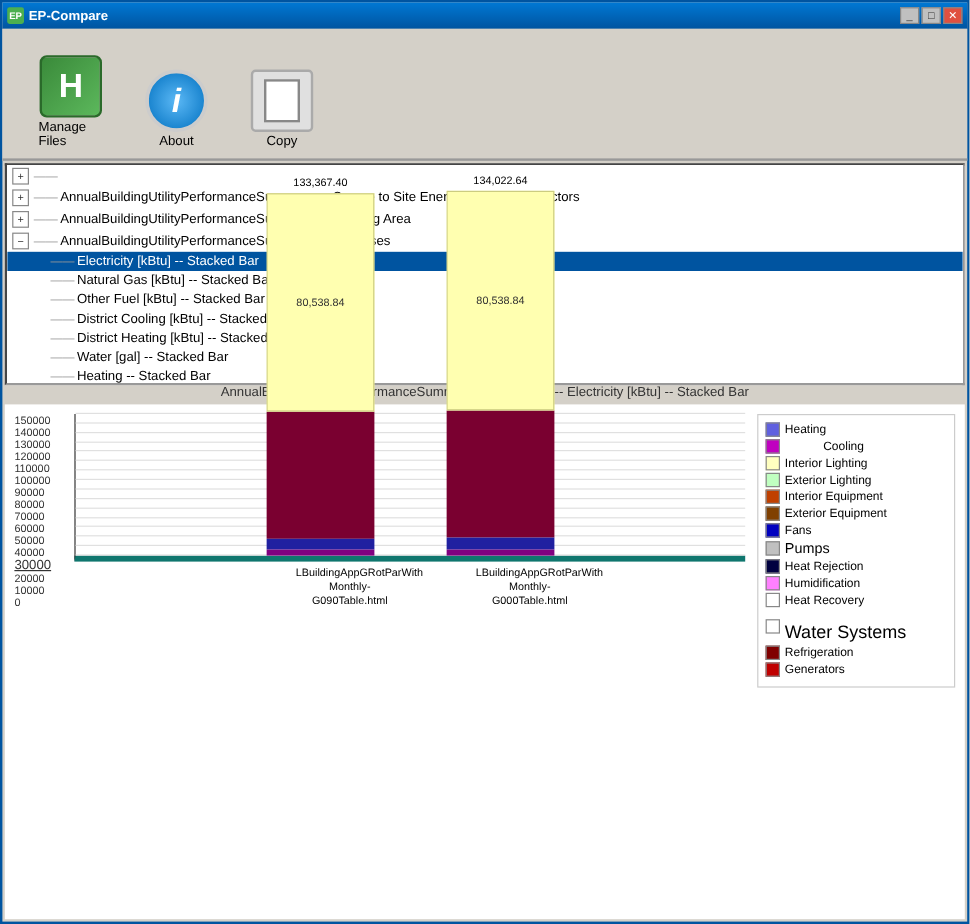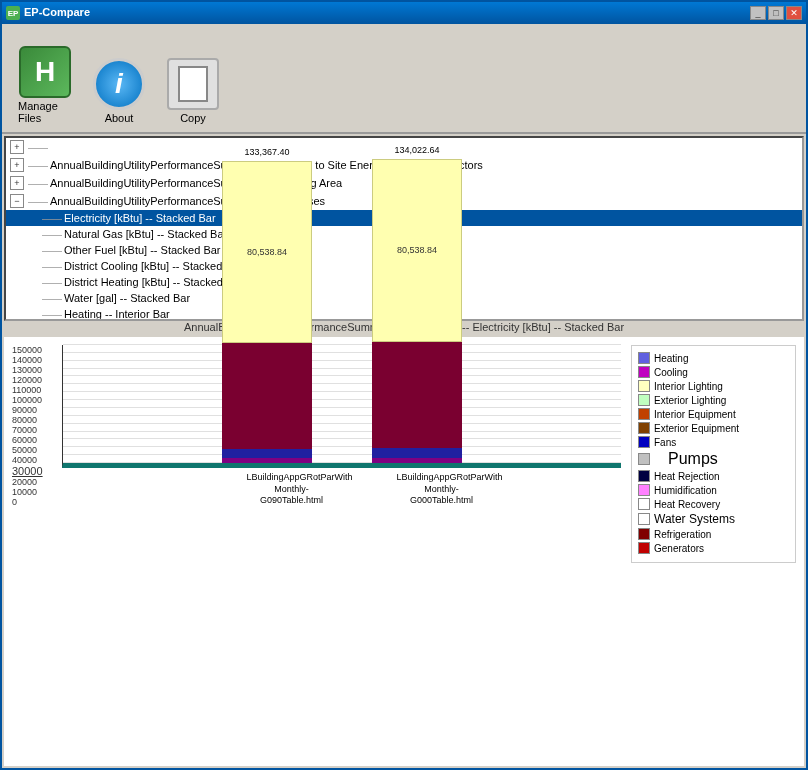--- a/index.html
+++ b/index.html
@@ -1,29 +1,29 @@
 <!DOCTYPE html>
 <html><head>
   <meta charset="utf-8">
   <style>
     * { margin: 0; padding: 0; box-sizing: border-box; }
     body { font-family: 'Segoe UI', Tahoma, Geneva, Verdana, sans-serif; font-size: 11px; background: #d4d0c8; width: 808px; height: 770px; overflow: hidden; }
     
     
     .window { width: 808px; height: 770px; border: 2px solid #0054a0; background: #d4d0c8; display: flex; flex-direction: column; }
     .title-bar { background: linear-gradient(to bottom, #0078d4, #0054a0); color: white; height: 22px; display: flex; align-items: center; padding: 0 4px; justify-content: space-between; }
-    .title-bar-left { display: flex; align-items: flex-start; gap: 4px; font-size: 11px; font-weight: bold; }
+    .title-bar-left { display: flex; align-items: flex-end; gap: 4px; font-size: 11px; font-weight: bold; }
     .title-icon { width: 14px; height: 14px; background: #4caf50; border-radius: 2px; display: flex; align-items: center; justify-content: center; color: white; font-size: 8px; font-weight: bold; }
     .title-controls { display: flex; gap: 2px; }
     .title-btn { width: 16px; height: 14px; background: #c0c0c0; border: 1px solid #888; font-size: 9px; display: flex; align-items: center; justify-content: center; cursor: pointer; color: #333; }
     .title-btn.close { background: #e05040; color: white; }
     
     
     .toolbar { background: #d4d0c8; border-bottom: 2px solid #999; padding: 4px 8px; display: flex; align-items: flex-end; gap: 4px; height: 110px; }
-    .toolbar-btn { display: flex; flex-direction: column; align-items: center; gap: 2px; cursor: pointer; padding: 4px 8px; width: 70px; }
+    .toolbar-btn { display: flex; flex-direction: column; align-items: center; gap: 2px; cursor: pointer; padding: 4px 8px; width: 70px; margin-left: 14px; }
     .toolbar-icon { width: 52px; height: 52px; display: flex; align-items: center; justify-content: center; }
     .toolbar-label { font-size: 11px; color: #000; }
     
     
     .icon-manage-files { width: 52px; height: 52px; background: linear-gradient(135deg, #3a8a3a, #5cb85c); border-radius: 6px; border: 2px solid #2a6a2a; display: flex; align-items: center; justify-content: center; }
     .icon-manage-files::before { content: 'H'; font-size: 28px; font-weight: bold; color: white; }
     
     
     .icon-copy { width: 52px; height: 52px; background: #e0e0e0; border: 2px solid #aaa; border-radius: 4px; display: flex; align-items: center; justify-content: center; position: relative; }
     .icon-copy-inner { width: 30px; height: 36px; background: white; border: 2px solid #888; position: relative; }
@@ -157,21 +157,21 @@
           <span>District Heating [kBtu] -- Stacked Bar</span>
         </div>
         <div class="tree-item">
           <span style="display:inline-block;width:32px;"></span>
           <span class="tree-connector">——</span>
           <span>Water [gal] -- Stacked Bar</span>
         </div>
         <div class="tree-item">
           <span style="display:inline-block;width:32px;"></span>
           <span class="tree-connector">——</span>
-          <span>Heating -- Interior Bar</span>
+          <span>Heating -- Stacked Bar</span>
         </div>
       </div>
 
     <div class="chart-title">AnnualBuildingUtilityPerformanceSummary --- End Uses -- Electricity [kBtu] -- Stacked Bar</div>
 
     <div class="chart-area">
       <div class="chart-container">
         <div class="chart-inner">
 
           <div class="y-axis" id="y-axis-labels">
@@ -250,21 +250,21 @@
           </div>
         </div>
 
         <div class="legend" id="legend">
             <div class="legend-item">
               <div class="legend-swatch" style="background: rgb(96, 96, 224);"></div>
               <span style="font-size: 10px;">Heating</span>
             </div>
             <div class="legend-item">
               <div class="legend-swatch" style="background: rgb(192, 0, 192);"></div>
-              <span style="font-size: 10px;">Cooling</span>
+              <span style="font-size: 10px; margin-left: 32px;">Cooling</span>
             </div>
             <div class="legend-item">
               <div class="legend-swatch" style="background: rgb(255, 255, 192);"></div>
               <span style="font-size: 10px;">Interior Lighting</span>
             </div>
             <div class="legend-item">
               <div class="legend-swatch" style="background: rgb(192, 255, 192);"></div>
               <span style="font-size: 10px;">Exterior Lighting</span>
             </div>
             <div class="legend-item">
@@ -274,37 +274,37 @@
             <div class="legend-item">
               <div class="legend-swatch" style="background: rgb(128, 64, 0);"></div>
               <span style="font-size: 10px;">Exterior Equipment</span>
             </div>
             <div class="legend-item">
               <div class="legend-swatch" style="background: rgb(0, 0, 192);"></div>
               <span style="font-size: 10px;">Fans</span>
             </div>
             <div class="legend-item">
               <div class="legend-swatch" style="background: rgb(192, 192, 192);"></div>
-              <span style="font-size: 16px; margin-left: 14px;">Pumps</span>
+              <span style="font-size: 12px;">Pumps</span>
             </div>
             <div class="legend-item">
               <div class="legend-swatch" style="background: rgb(0, 0, 64);"></div>
               <span style="font-size: 10px;">Heat Rejection</span>
             </div>
             <div class="legend-item">
               <div class="legend-swatch" style="background: rgb(255, 128, 255);"></div>
               <span style="font-size: 10px;">Humidification</span>
             </div>
             <div class="legend-item">
               <div class="legend-swatch" style="background: rgb(255, 255, 255);"></div>
               <span style="font-size: 10px;">Heat Recovery</span>
             </div>
             <div class="legend-item">
               <div class="legend-swatch" style="background: rgb(255, 255, 255);"></div>
-              <span style="font-size: 12px;">Water Systems</span>
+              <span style="font-size: 15px; margin-top: 11px;">Water Systems</span>
             </div>
             <div class="legend-item">
               <div class="legend-swatch" style="background: rgb(128, 0, 0);"></div>
               <span style="font-size: 10px; text-align: right;">Refrigeration</span>
             </div>
             <div class="legend-item">
               <div class="legend-swatch" style="background: rgb(192, 0, 0);"></div>
               <span style="font-size: 10px;">Generators</span>
             </div>
           </div>

